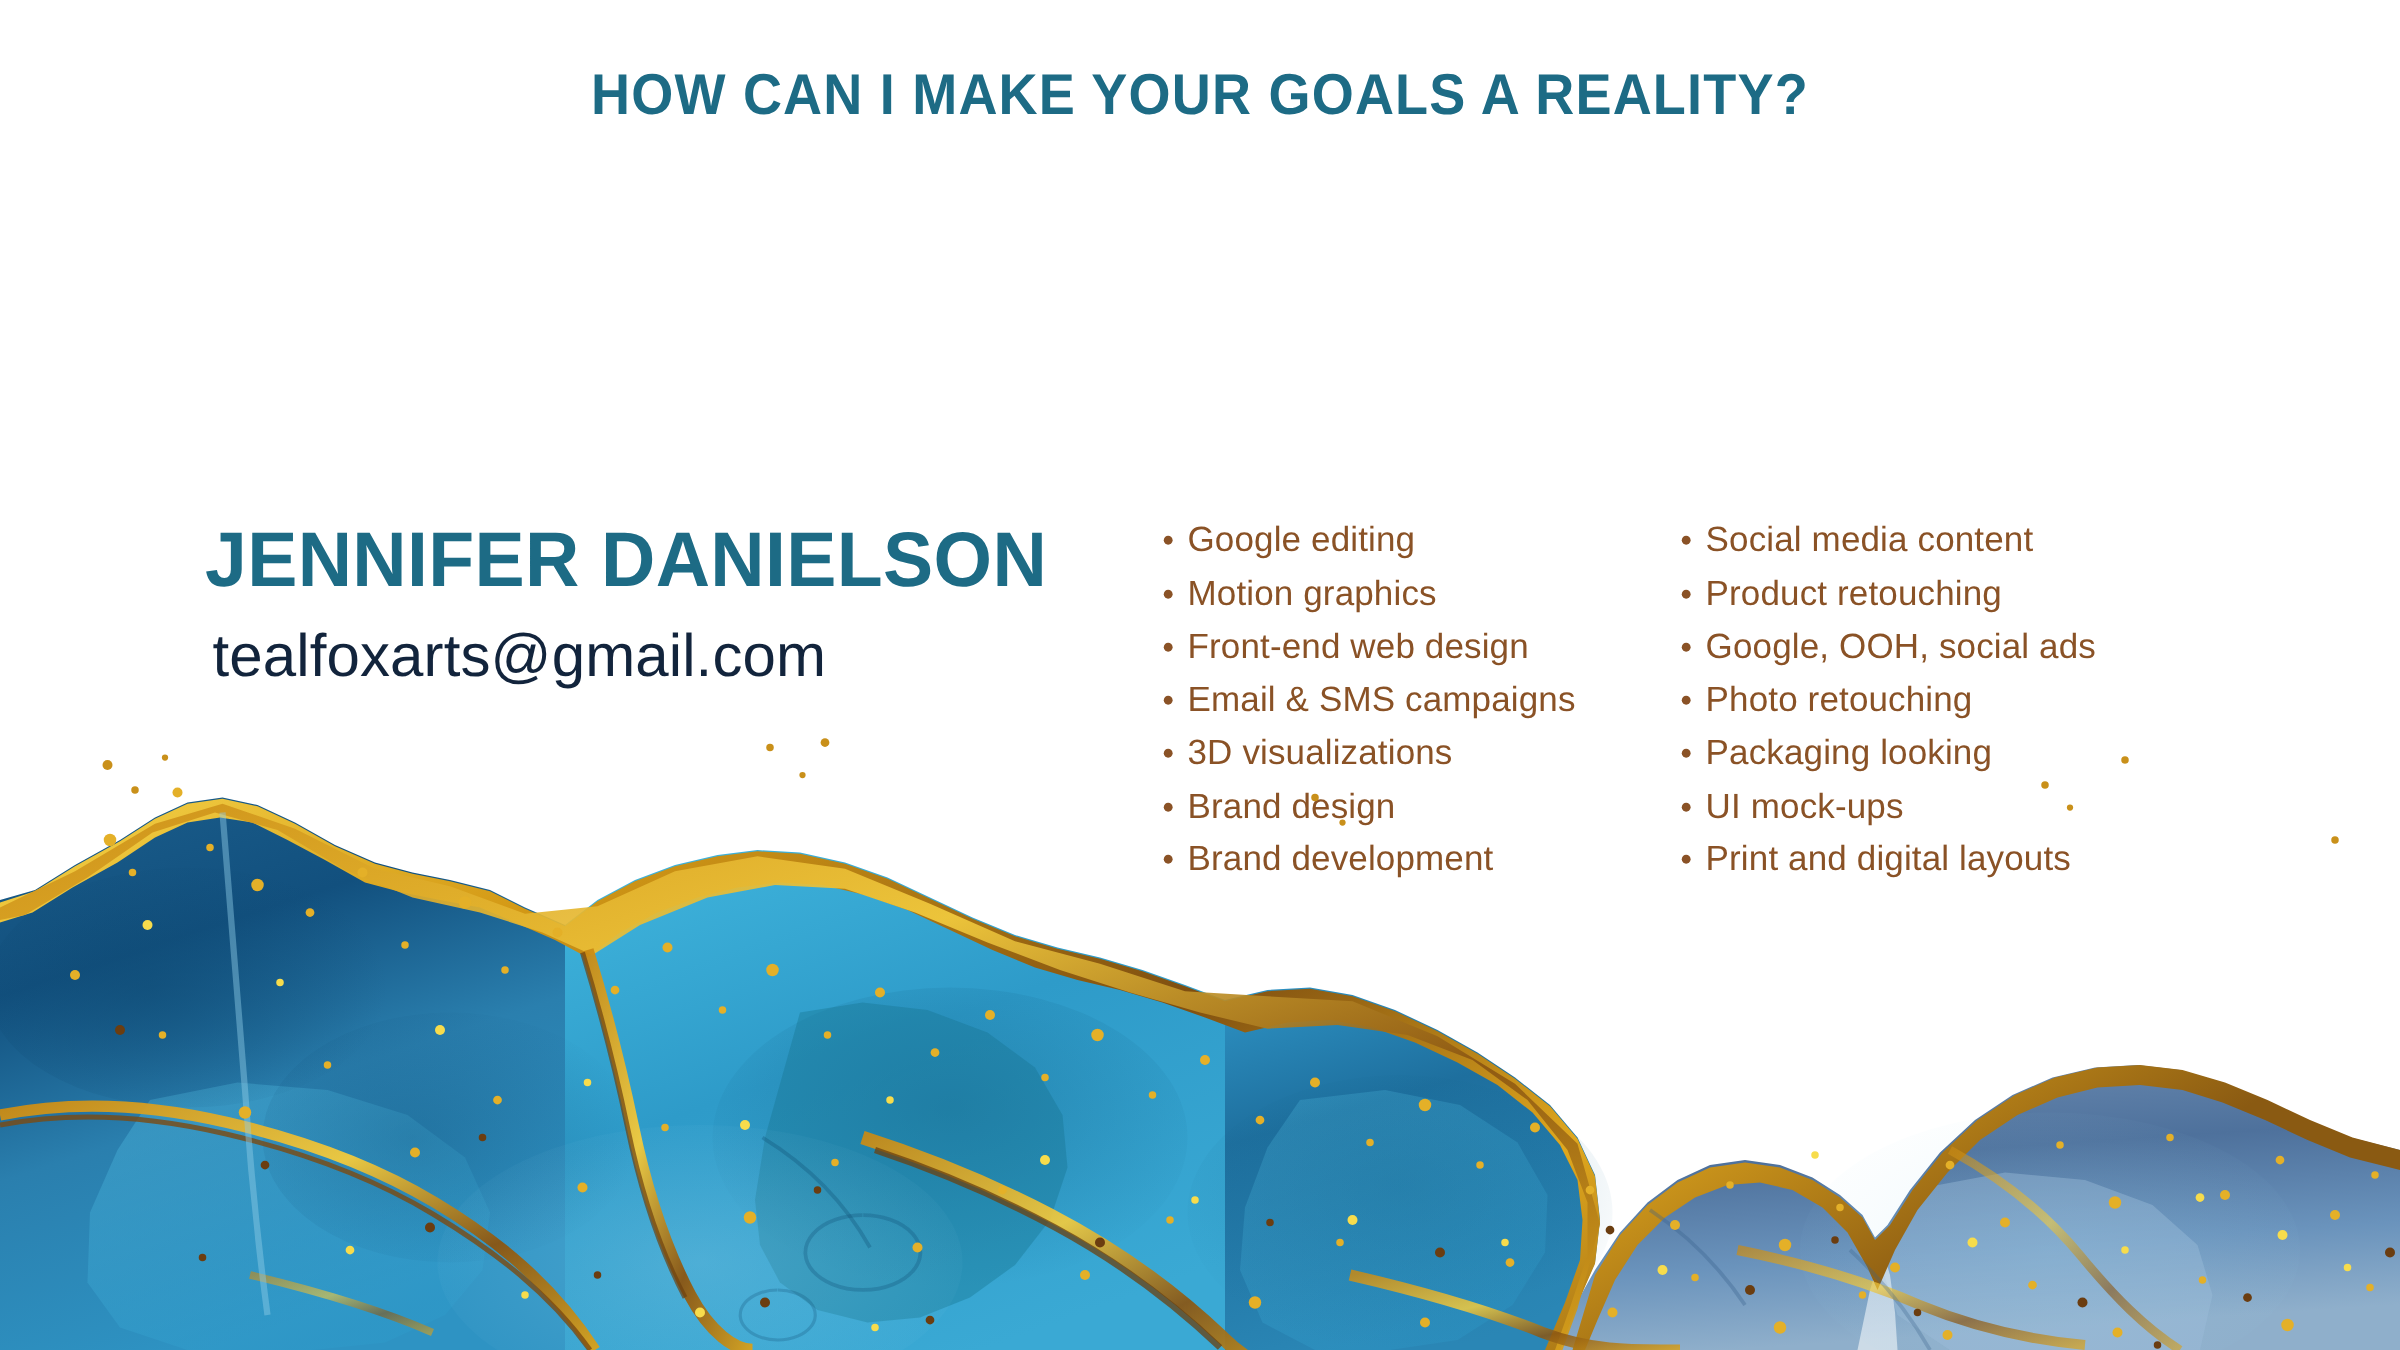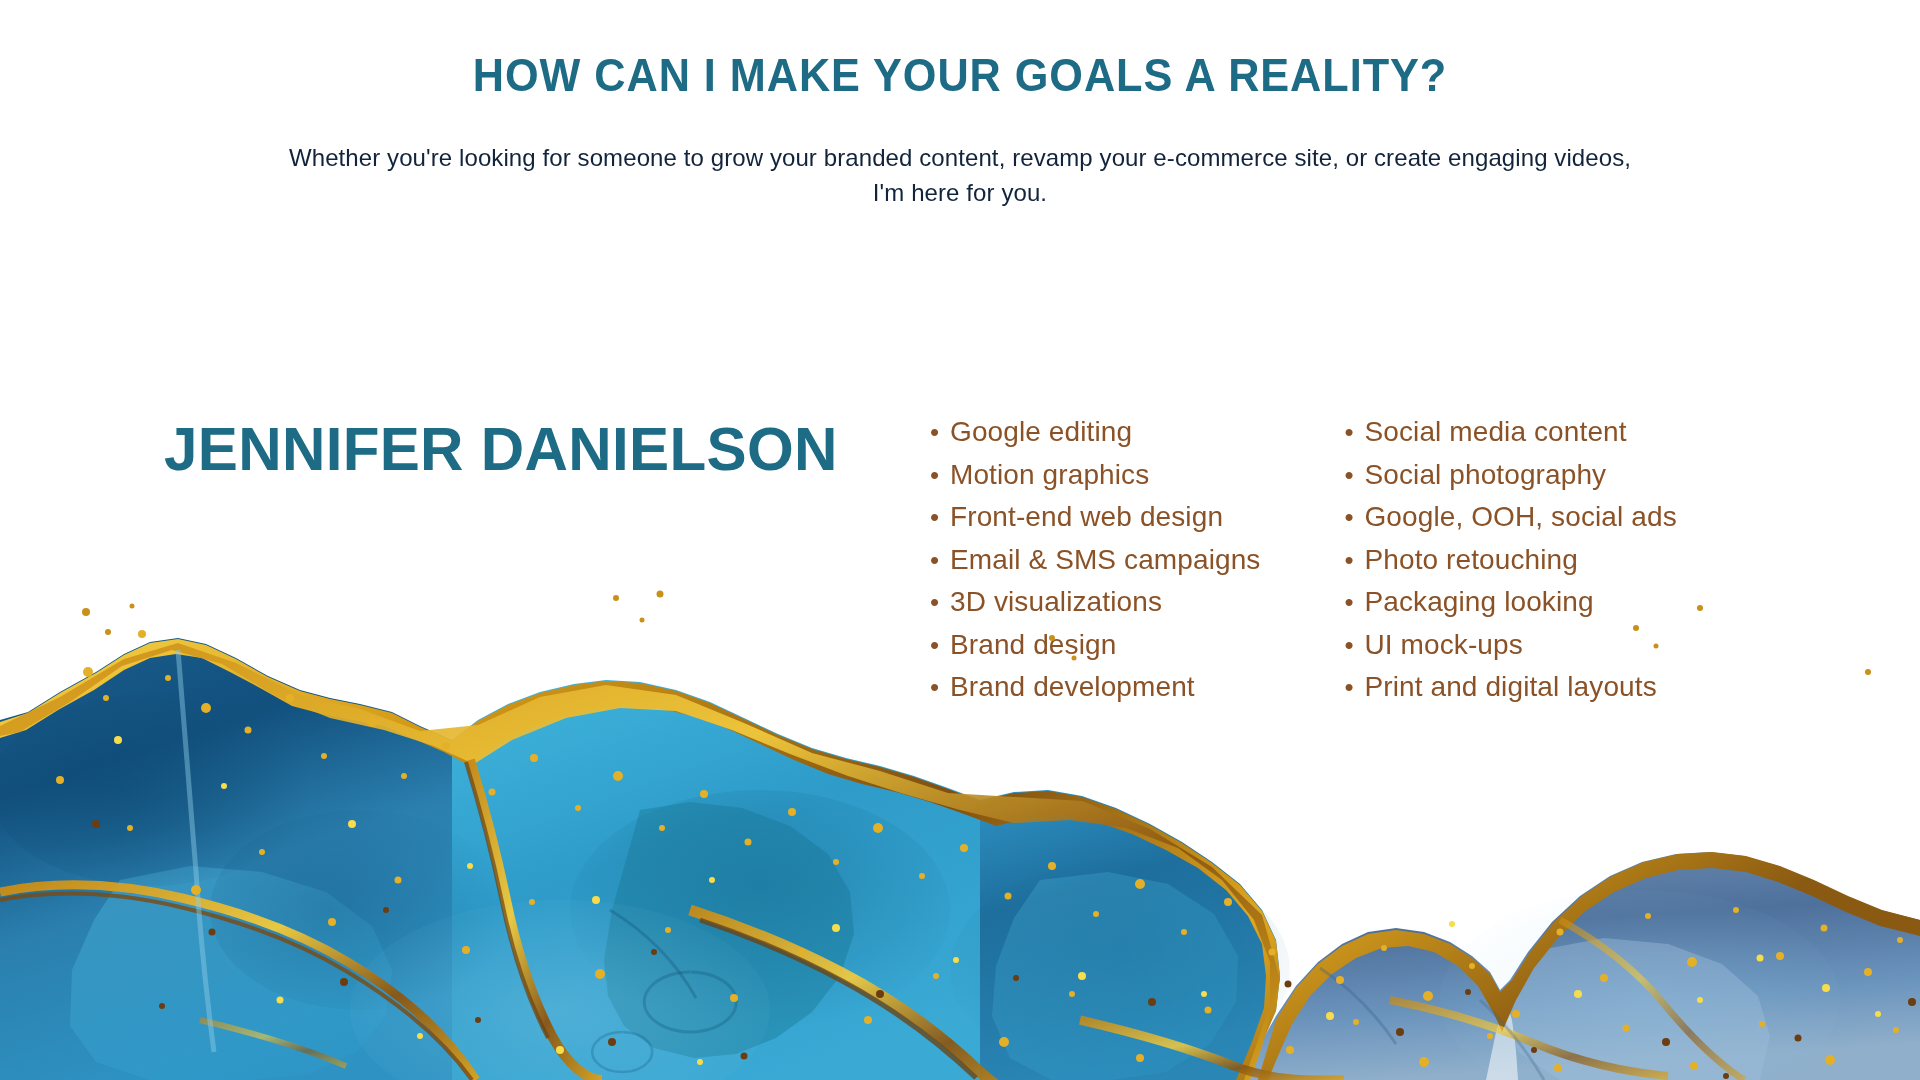--- a/index.html
+++ b/index.html
@@ -106,24 +106,24 @@
   }
   .artwork svg { display:block; width:100%; height:100%; }
 </style>
 </head>
 <body>
 
 <div class="slide">
 
   <h1 class="headline">HOW CAN I MAKE YOUR GOALS A REALITY?</h1>
 
-  <p class="subtitle">Whether you're looking for someone to grow your branded content, revamp your e-commerce site, or create engaging videos, I'm here for you.</p>
 
   <div class="identity">
     <div class="person-name">JENNIFER DANIELSON</div>
+    <div class="person-email">tealfoxarts@gmail.com</div>
   </div>
 
   <div class="services">
     <ul class="service-col">
       <li class="service-item">
         <span class="dot">•</span>
         <span class="txt">Google editing</span>
       </li>
       <li class="service-item">
         <span class="dot">•</span>
@@ -151,21 +151,21 @@
       </li>
     </ul>
 
     <ul class="service-col">
       <li class="service-item">
         <span class="dot">•</span>
         <span class="txt">Social media content</span>
       </li>
       <li class="service-item">
         <span class="dot">•</span>
-        <span class="txt">Social photography</span>
+        <span class="txt">Product retouching</span>
       </li>
       <li class="service-item">
         <span class="dot">•</span>
         <span class="txt">Google, OOH, social ads</span>
       </li>
       <li class="service-item">
         <span class="dot">•</span>
         <span class="txt">Photo retouching</span>
       </li>
       <li class="service-item">

